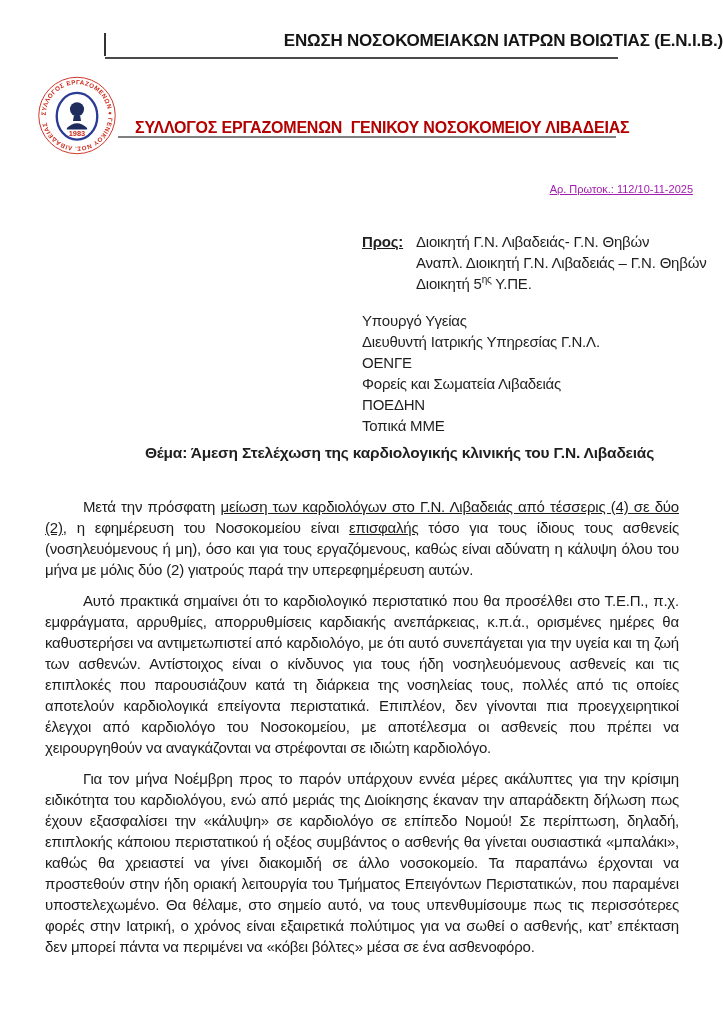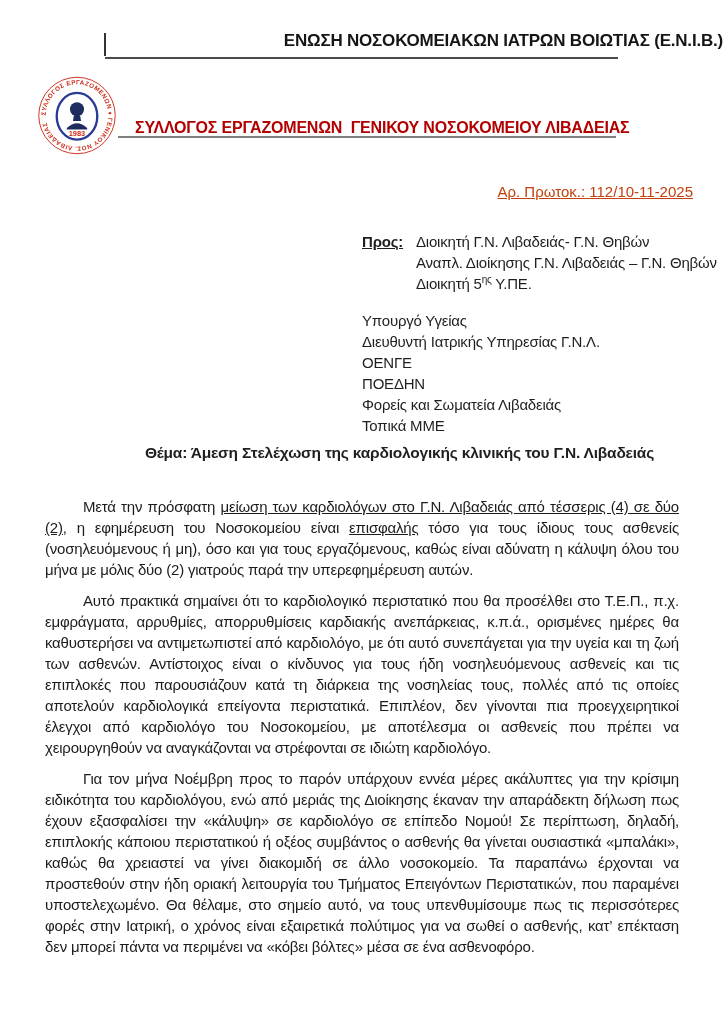--- a/index.html
+++ b/index.html
@@ -13,21 +13,21 @@
   }
   .cursor-bar{position:absolute;top:33px;left:104px;width:2px;height:23px;background:#333;}
   .top-rule{position:absolute;top:57px;left:105px;width:513px;height:2px;background:#4a4a4a;}
   .logo{position:absolute;top:76px;left:38px;width:78px;height:79px;}
   .red-title{
     position:absolute;top:101px;left:118px;width:520px;
     font-size:16px;font-weight:bold;color:#b30000;letter-spacing:-0.2px;white-space:pre-wrap;
   }
   .red-rule{position:absolute;top:136px;left:118px;width:498px;height:2px;background:#7f7f7f;}
   .protocol{
-    position:absolute;top:183px;right:30px;font-size:15px;color:#c2410c;
+    position:absolute;top:183px;right:30px;font-size:11px;color:#a21caf;
   }
   .u{text-decoration:underline;}
   .bu{font-weight:normal;text-decoration:underline;}
   .addr{
     position:absolute;left:362px;display:flex;gap:12px;
     font-size:15px;line-height:21px;letter-spacing:-0.2px;
   }
   .to-block{top:231px;}
   .cc-block{top:310px;}
   .addr-label{font-weight:bold;text-decoration:underline;min-width:42px;}
@@ -83,32 +83,32 @@
     <span class="u">
       <span>Αρ. Πρωτοκ.:</span>
       <span>112/10-11-2025</span>
     </span>
   </div>
 
   <div class="addr to-block">
     <span class="addr-label">Προς:</span>
     <div class="addr-items">
       <div>Διοικητή Γ.Ν. Λιβαδειάς- Γ.Ν. Θηβών</div>
-      <div>Αναπλ. Διοίκησης Γ.Ν. Λιβαδειάς – Γ.Ν. Θηβών</div>
+      <div>Αναπλ. Διοικητή Γ.Ν. Λιβαδειάς – Γ.Ν. Θηβών</div>
       <div><span>Διοικητή 5</span><sup>ης</sup><span> Υ.ΠΕ.</span></div>
     </div>
   </div>
 
   <div class="addr cc-block">
     <div class="addr-items">
       <div>Υπουργό Υγείας</div>
       <div>Διευθυντή Ιατρικής Υπηρεσίας Γ.Ν.Λ.</div>
       <div>ΟΕΝΓΕ</div>
+      <div>Φορείς και Σωματεία Λιβαδειάς</div>
       <div>ΠΟΕΔΗΝ</div>
-      <div>Φορείς και Σωματεία Λιβαδειάς</div>
       <div>Τοπικά ΜΜΕ</div>
     </div>
   </div>
 
   <div class="subject">Θέμα: Άμεση Στελέχωση της καρδιολογικής κλινικής του Γ.Ν. Λιβαδειάς</div>
 
   <div class="body-text">
     <p><span>Μετά την πρόσφατη </span><span class="u">μείωση των καρδιολόγων στο Γ.Ν. Λιβαδειάς από τέσσερις (4) σε δύο (2),</span><span> η εφημέρευση του Νοσοκομείου είναι </span><span class="bu">επισφαλής</span><span> τόσο για τους ίδιους τους ασθενείς (νοσηλευόμενους ή μη), όσο και για τους εργαζόμενους, καθώς είναι αδύνατη η κάλυψη όλου του μήνα με μόλις δύο (2) γιατρούς παρά την υπερεφημέρευση αυτών.</span></p>
     <p>Αυτό πρακτικά σημαίνει ότι το καρδιολογικό περιστατικό που θα προσέλθει στο Τ.Ε.Π., π.χ. εμφράγματα, αρρυθμίες, απορρυθμίσεις καρδιακής ανεπάρκειας, κ.π.ά., ορισμένες ημέρες θα καθυστερήσει να αντιμετωπιστεί από καρδιολόγο, με ότι αυτό συνεπάγεται για την υγεία και τη ζωή των ασθενών. Αντίστοιχος είναι ο κίνδυνος για τους ήδη νοσηλευόμενους ασθενείς και τις επιπλοκές που παρουσιάζουν κατά τη διάρκεια της νοσηλείας τους, πολλές από τις οποίες αποτελούν καρδιολογικά επείγοντα περιστατικά. Επιπλέον, δεν γίνονται πια προεγχειρητικοί έλεγχοι από καρδιολόγο του Νοσοκομείου, με αποτέλεσμα οι ασθενείς που πρέπει να χειρουργηθούν να αναγκάζονται να στρέφονται σε ιδιώτη καρδιολόγο.</p>
     <p>Για τον μήνα Νοέμβρη προς το παρόν υπάρχουν εννέα μέρες ακάλυπτες για την κρίσιμη ειδικότητα του καρδιολόγου, ενώ από μεριάς της Διοίκησης έκαναν την απαράδεκτη δήλωση πως έχουν εξασφαλίσει την «κάλυψη» σε καρδιολόγο σε επίπεδο Νομού! Σε περίπτωση, δηλαδή, επιπλοκής κάποιου περιστατικού ή οξέος συμβάντος ο ασθενής θα γίνεται ουσιαστικά «μπαλάκι», καθώς θα χρειαστεί να γίνει διακομιδή σε άλλο νοσοκομείο. Τα παραπάνω έρχονται να προστεθούν στην ήδη οριακή λειτουργία του Τμήματος Επειγόντων Περιστατικών, που παραμένει υποστελεχωμένο. Θα θέλαμε, στο σημείο αυτό, να τους υπενθυμίσουμε πως τις περισσότερες φορές στην Ιατρική, ο χρόνος είναι εξαιρετικά πολύτιμος για να σωθεί ο ασθενής, κατ’ επέκταση δεν μπορεί πάντα να περιμένει να «κόβει βόλτες» μέσα σε ένα ασθενοφόρο.</p>

